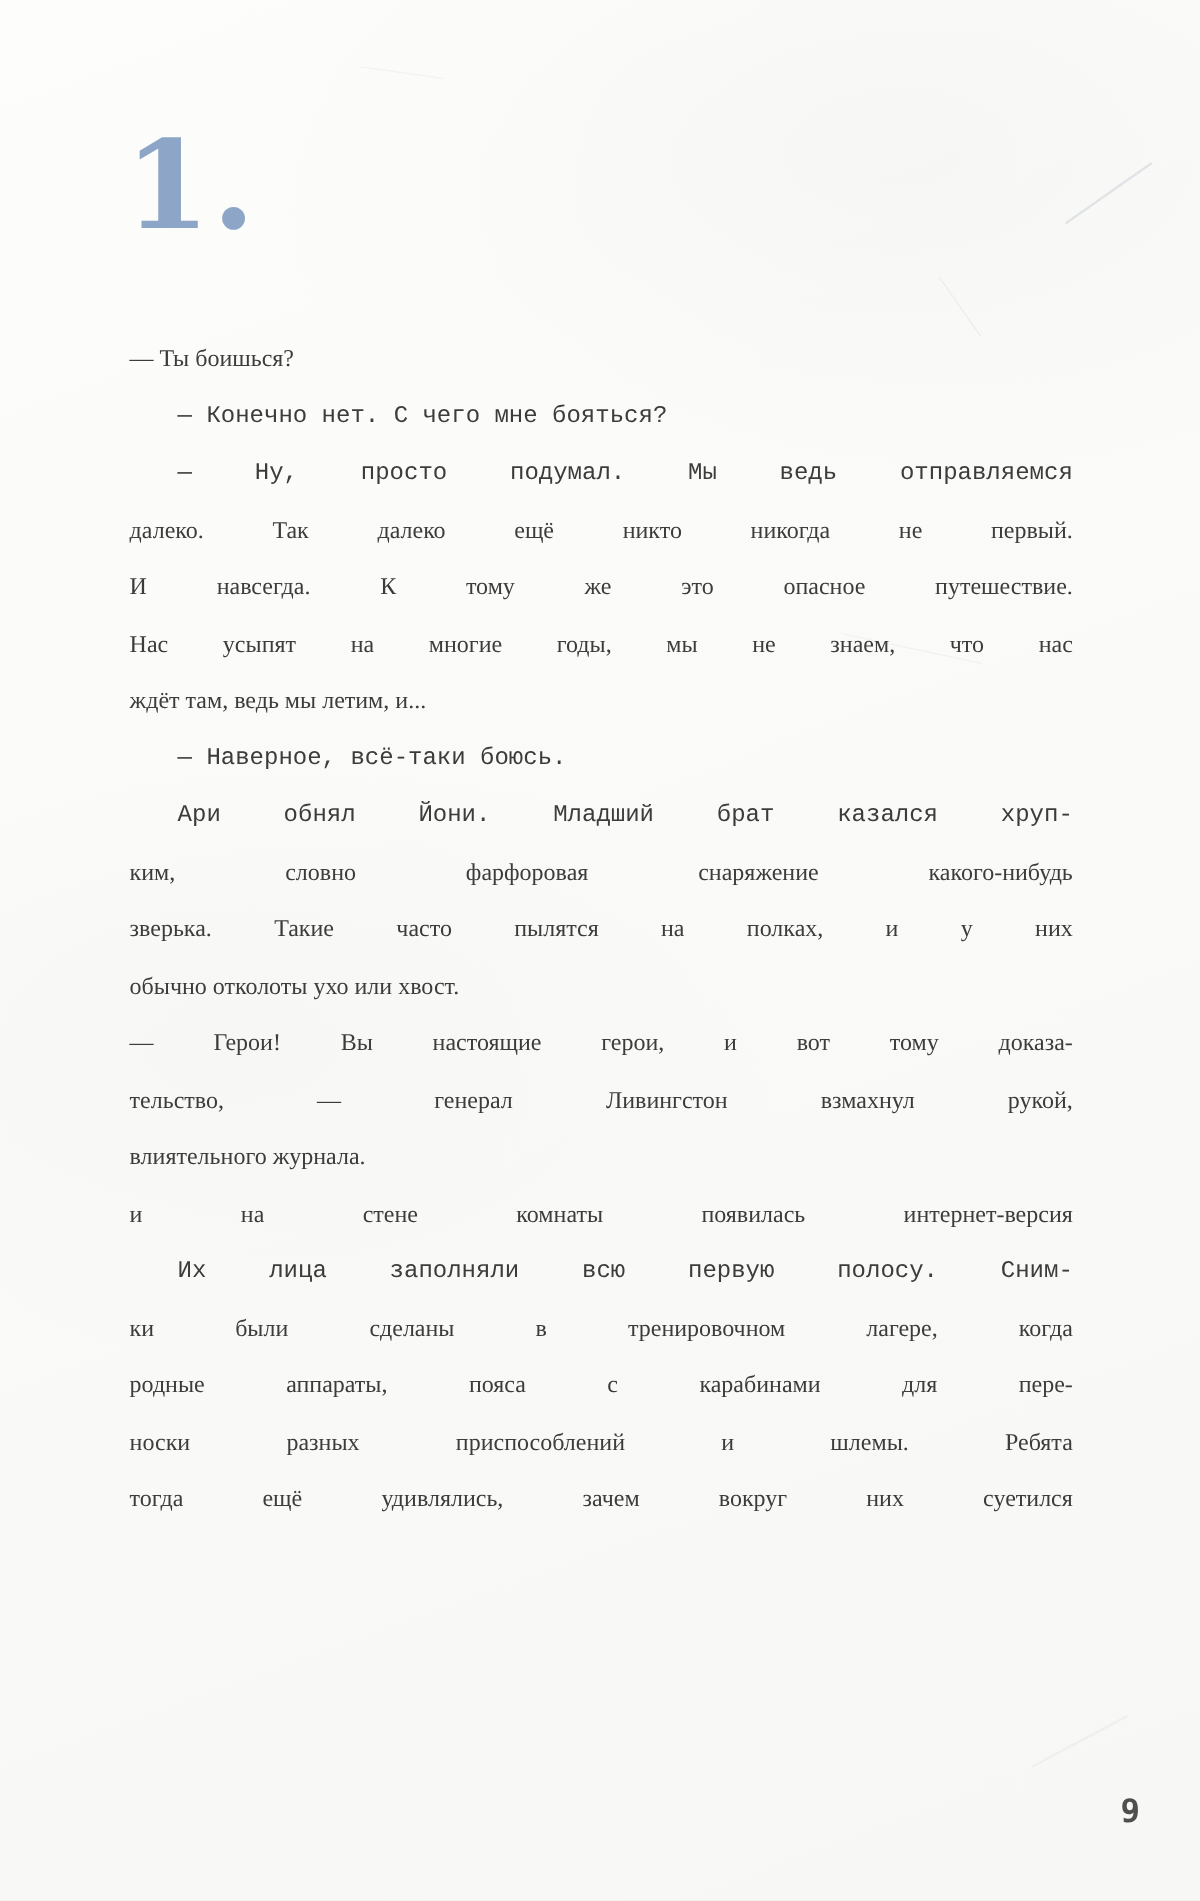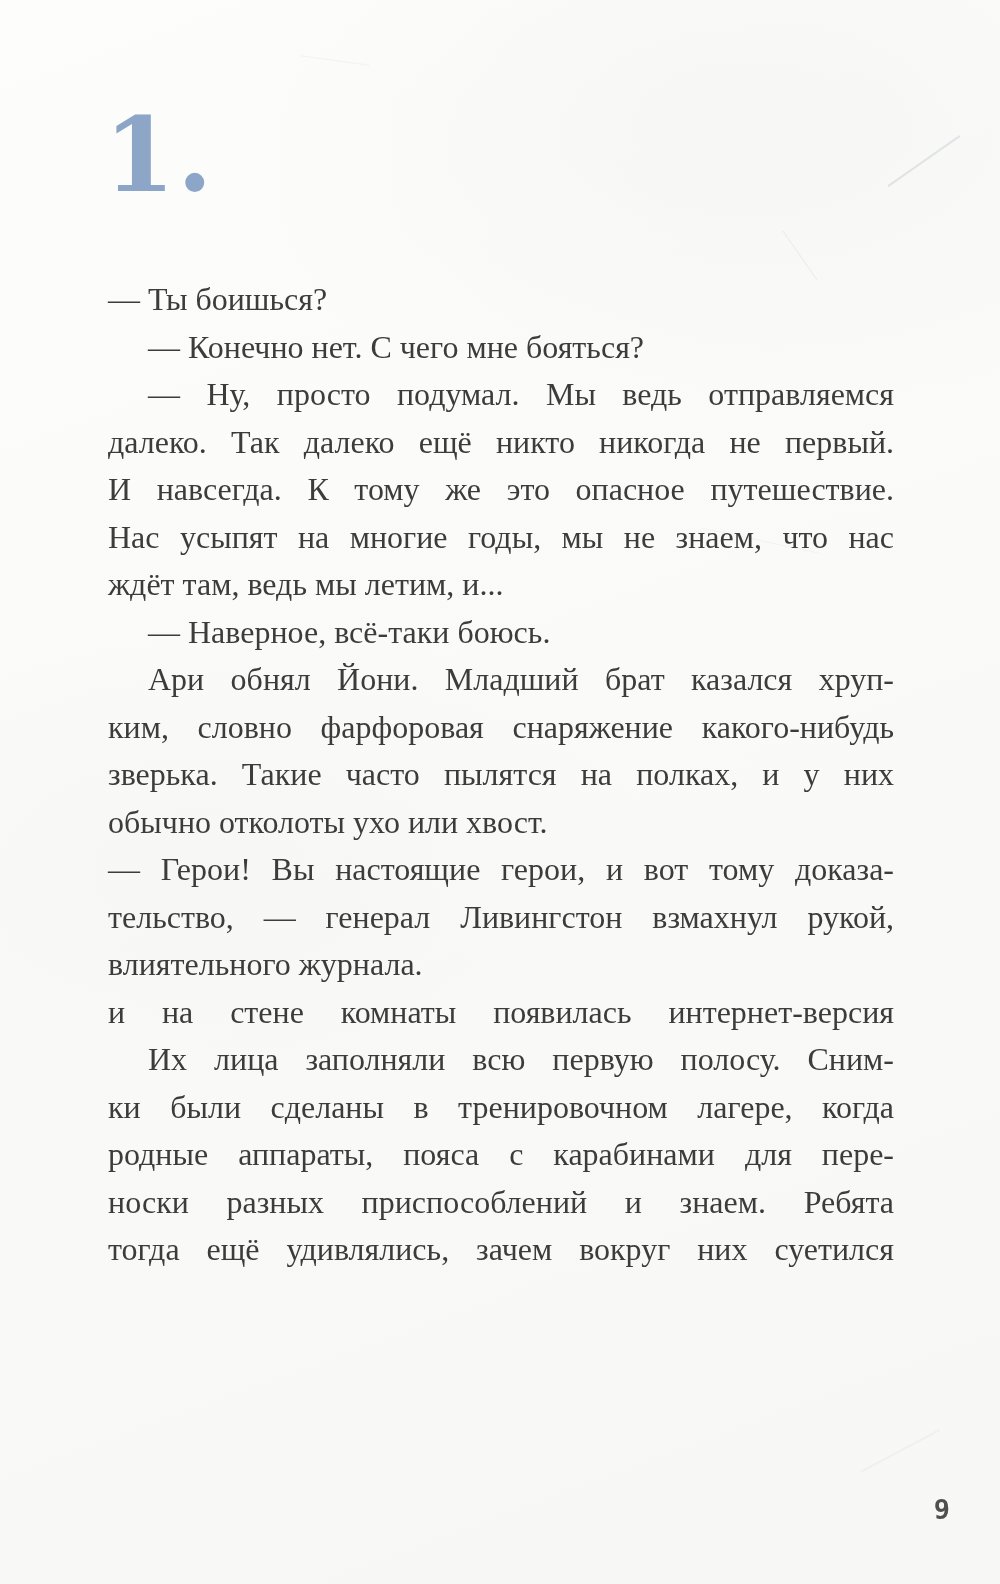--- a/index.html
+++ b/index.html
@@ -43,32 +43,32 @@
     line-height: 1.0;
     letter-spacing: 2px;
     color: #8da6c7;
   }
 
   .text-block {
     position: absolute;
     left: 108px;
     top: 276px;
     width: 786px;
-    font-size: 32px;
+    font-size: 20px;
     line-height: 47.5px;
     color: #3c3c3c;
   }
   .section + .section { }
   .line { white-space: nowrap; }
   .line.just {
     white-space: normal;
     text-align: justify;
     text-align-last: justify;
   }
-  .line.indent { text-indent: 40px; }
+  .line.indent { text-indent: 40px; font-family: Liberation Mono, monospace; }
 
   .page-number {
     position: absolute;
     right: 50px;
     top: 1494px;
     font-family: "DejaVu Sans Mono", monospace;
     font-weight: 700;
     font-size: 27px;
     color: #4f4f4f;
   }
@@ -101,19 +101,19 @@
         <div class="line">обычно отколоты ухо или хвост.</div>
       </div>
       <div class="section">
         <div class="line just">— Герои! Вы настоящие герои, и вот тому доказа-</div>
         <div class="line just">тельство, — генерал Ливингстон взмахнул рукой,</div>
         <div class="line">влиятельного журнала.</div>
         <div class="line just">и на стене комнаты появилась интернет-версия</div>
         <div class="line indent just">Их лица заполняли всю первую полосу. Сним-</div>
         <div class="line just">ки были сделаны в тренировочном лагере, когда</div>
         <div class="line just">родные аппараты, пояса с карабинами для пере-</div>
-        <div class="line just">носки разных приспособлений и знаем. Ребята</div>
+        <div class="line just">носки разных приспособлений и шлемы. Ребята</div>
         <div class="line just">тогда ещё удивлялись, зачем вокруг них суетился</div>
       </div>
     </div>
 
   <div class="page-number">9</div>
 </div>
 
 </body></html>

